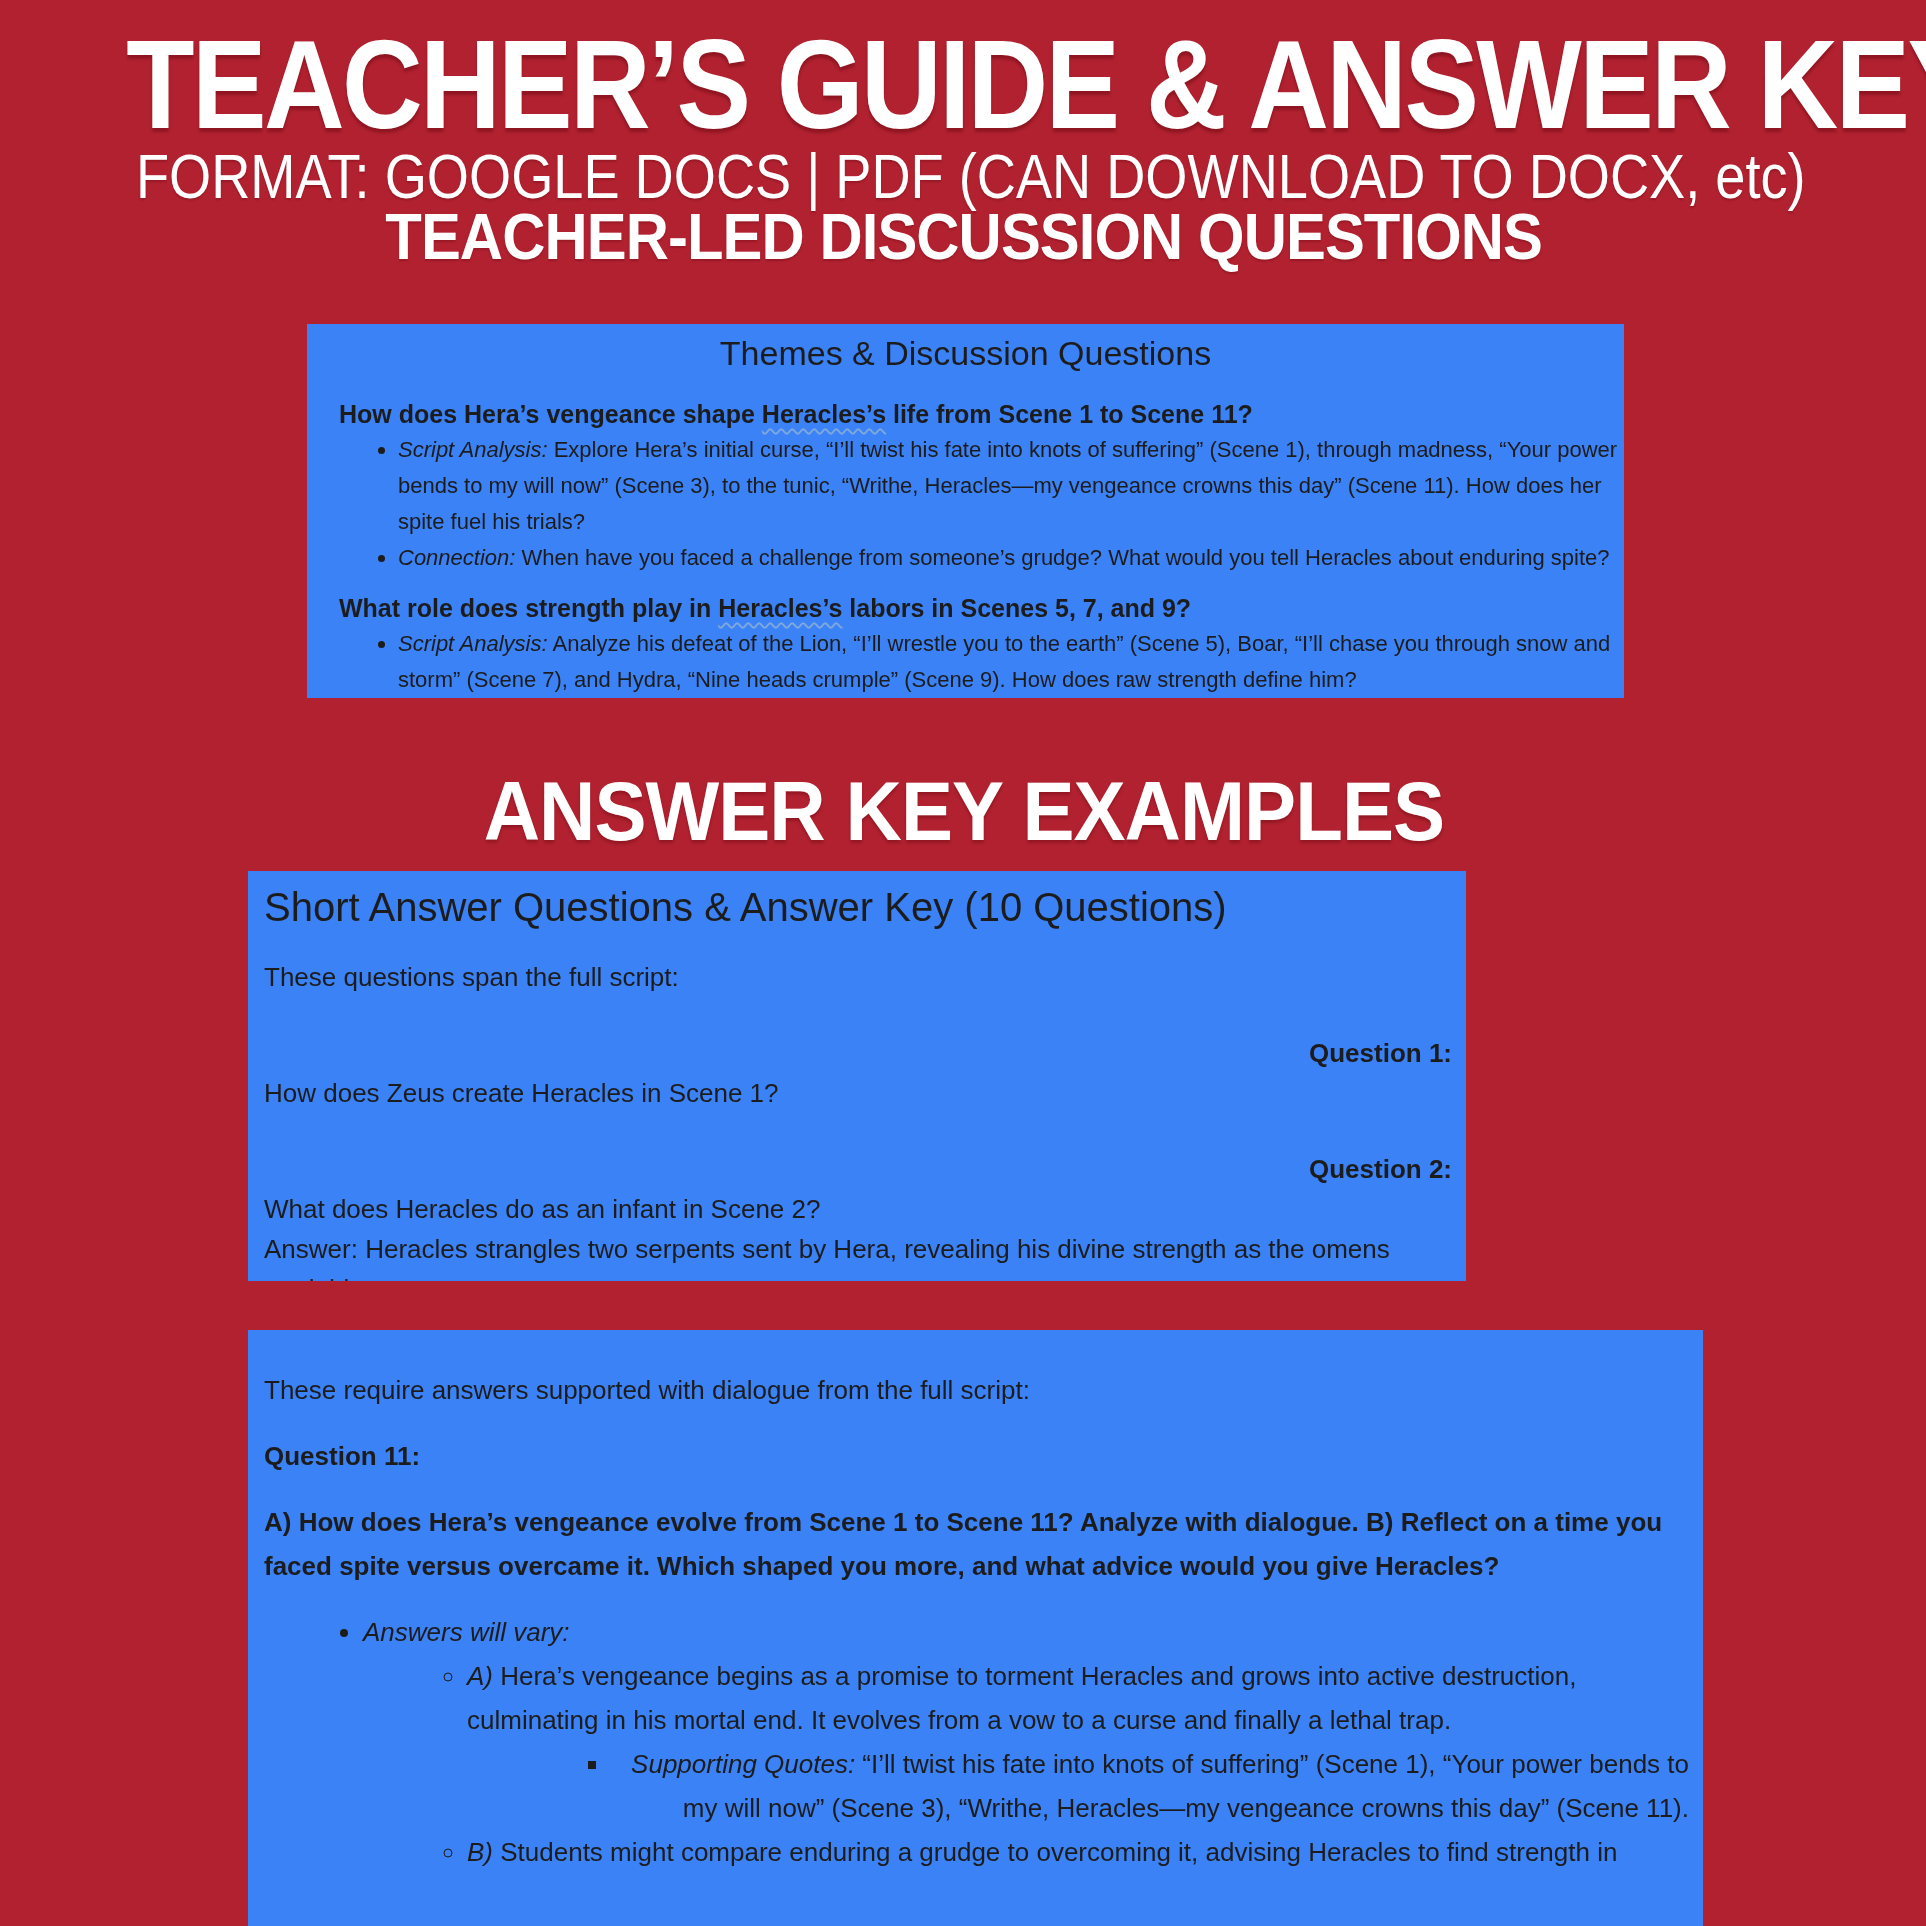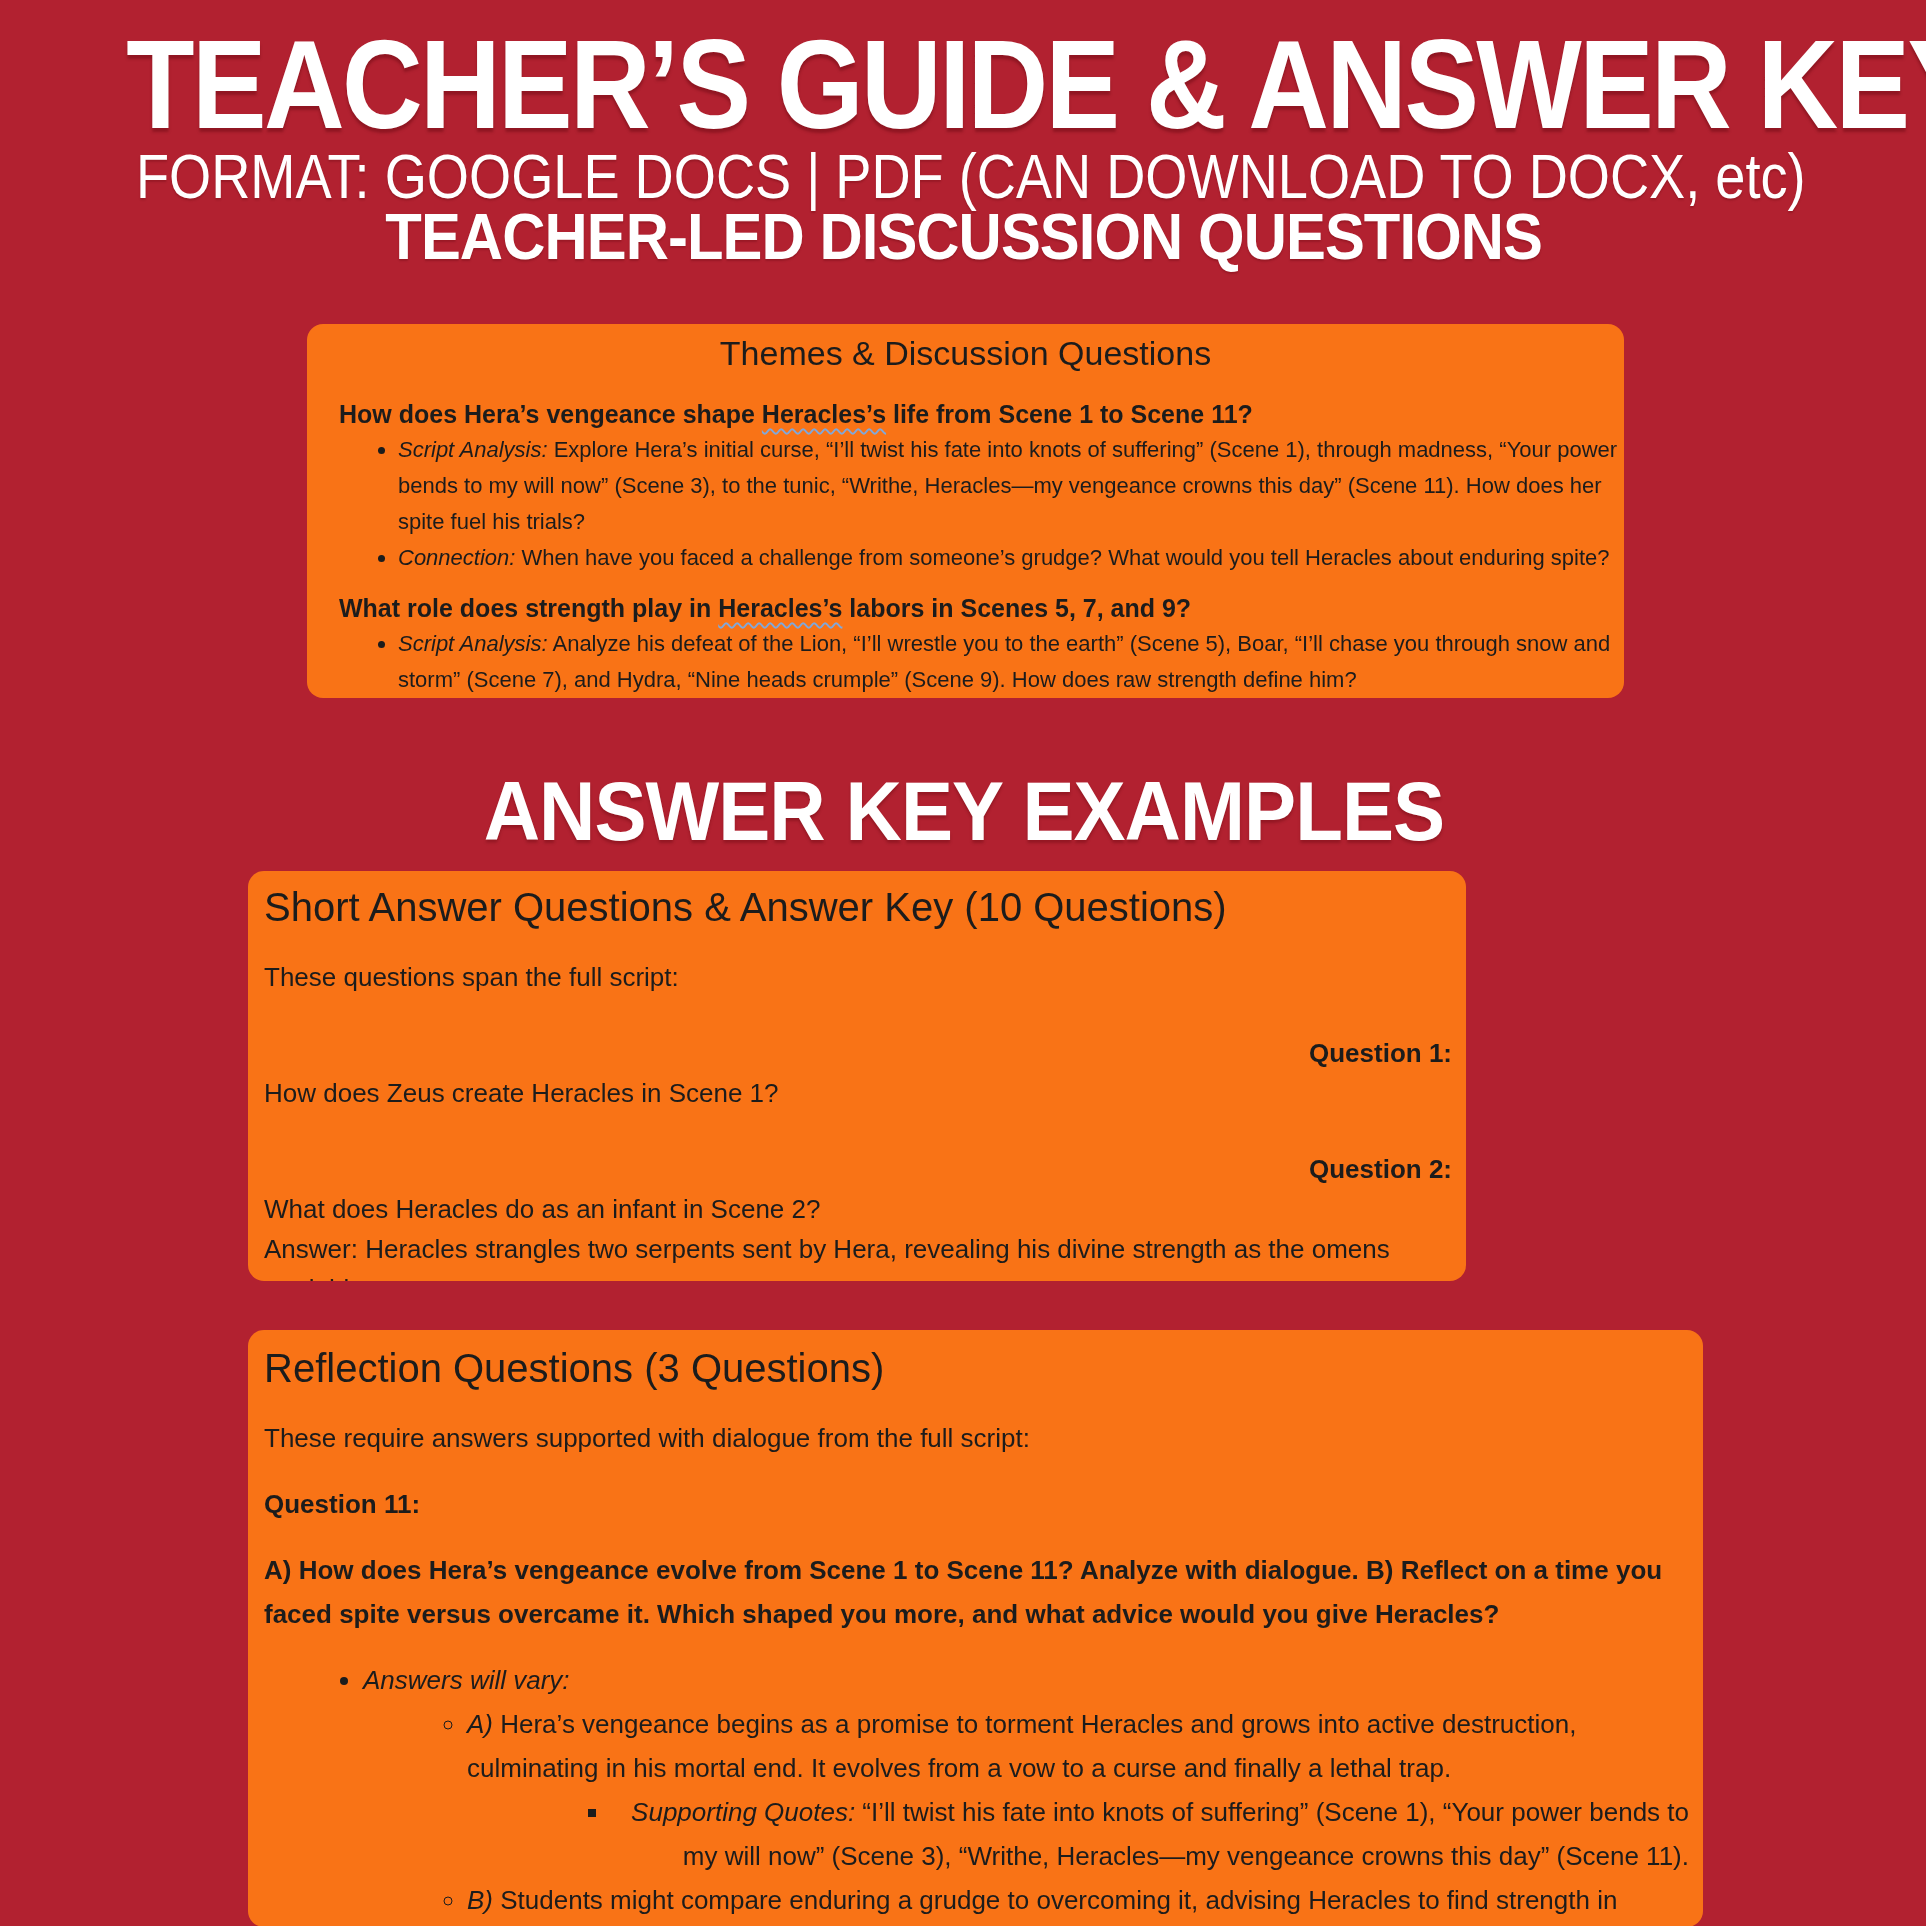--- a/index.html
+++ b/index.html
@@ -20,21 +20,21 @@
     text-shadow:0 2px 2px rgba(80,0,8,.25);}
   .hdr-format .stretch{transform:scaleX(.86);letter-spacing:0px;}
   .hdr-led{top:204px;font-size:65px;font-weight:bold;line-height:1.0;
     text-shadow:0 2px 2px rgba(80,0,8,.25);}
   .hdr-led .stretch{transform:scaleX(.92);letter-spacing:-1px;}
   .hdr-key{top:770px;font-size:83px;font-weight:bold;line-height:1.0;
     text-shadow:0 3px 3px rgba(80,0,8,.3);}
   .hdr-key .stretch{transform:scaleX(.94);letter-spacing:-1px;}
 
   
-  .panel{position:absolute;background:#f97316;color:#1c1c1c;overflow:hidden;border-radius:16px;}
+  .panel{position:absolute;background:#3b82f6;color:#1c1c1c;overflow:hidden;}
   .p1{left:307px;top:324px;width:1317px;height:374px;padding:8px 4px 0 4px;box-sizing:border-box;
       font-size:22px;line-height:36px;}
   .p1 .doc-title{font-size:34px;line-height:42px;text-align:center;font-weight:normal;}
   .p1 .q{font-weight:bold;font-size:25px;line-height:36px;margin-left:28px;}
   .p1 .q.first{margin-top:22px;}
   .p1 .q.second{margin-top:14px;}
   .p1 ul{margin:0;padding:0 0 0 87px;list-style-type:disc;}
   .p1 li{padding-left:0px;}
 
   .p2{left:248px;top:871px;width:1218px;height:410px;padding:12px 14px 0 16px;box-sizing:border-box;
@@ -102,21 +102,20 @@
 
     <div class="qlabel">Question 1:</div>
     <div>How does Zeus create Heracles in Scene 1?</div>
 
     <div class="qlabel">Question 2:</div>
     <div>What does Heracles do as an infant in Scene 2?</div>
     <div>Answer: Heracles strangles two serpents sent by Hera, revealing his divine strength as the omens mark him.</div>
   </div>
 
   <div class="panel p3">
-    <div class="doc-title">Reflection Questions (3 Questions)</div>
     <div class="intro">These require answers supported with dialogue from the full script:</div>
     <div class="qlabel">Question 11:</div>
     <div class="boldq">A) How does Hera’s vengeance evolve from Scene 1 to Scene 11? Analyze with dialogue. B) Reflect on a time you faced spite versus overcame it. Which shaped you more, and what advice would you give Heracles?</div>
 
     <ul class="l1">
       <li>
         <span class="it">Answers will vary:</span>
         <ul class="l2">
           <li>
             <span class="it">A)</span><span> Hera’s vengeance begins as a promise to torment Heracles and grows into active destruction, culminating in his mortal end. It evolves from a vow to a curse and finally a lethal trap.</span>

